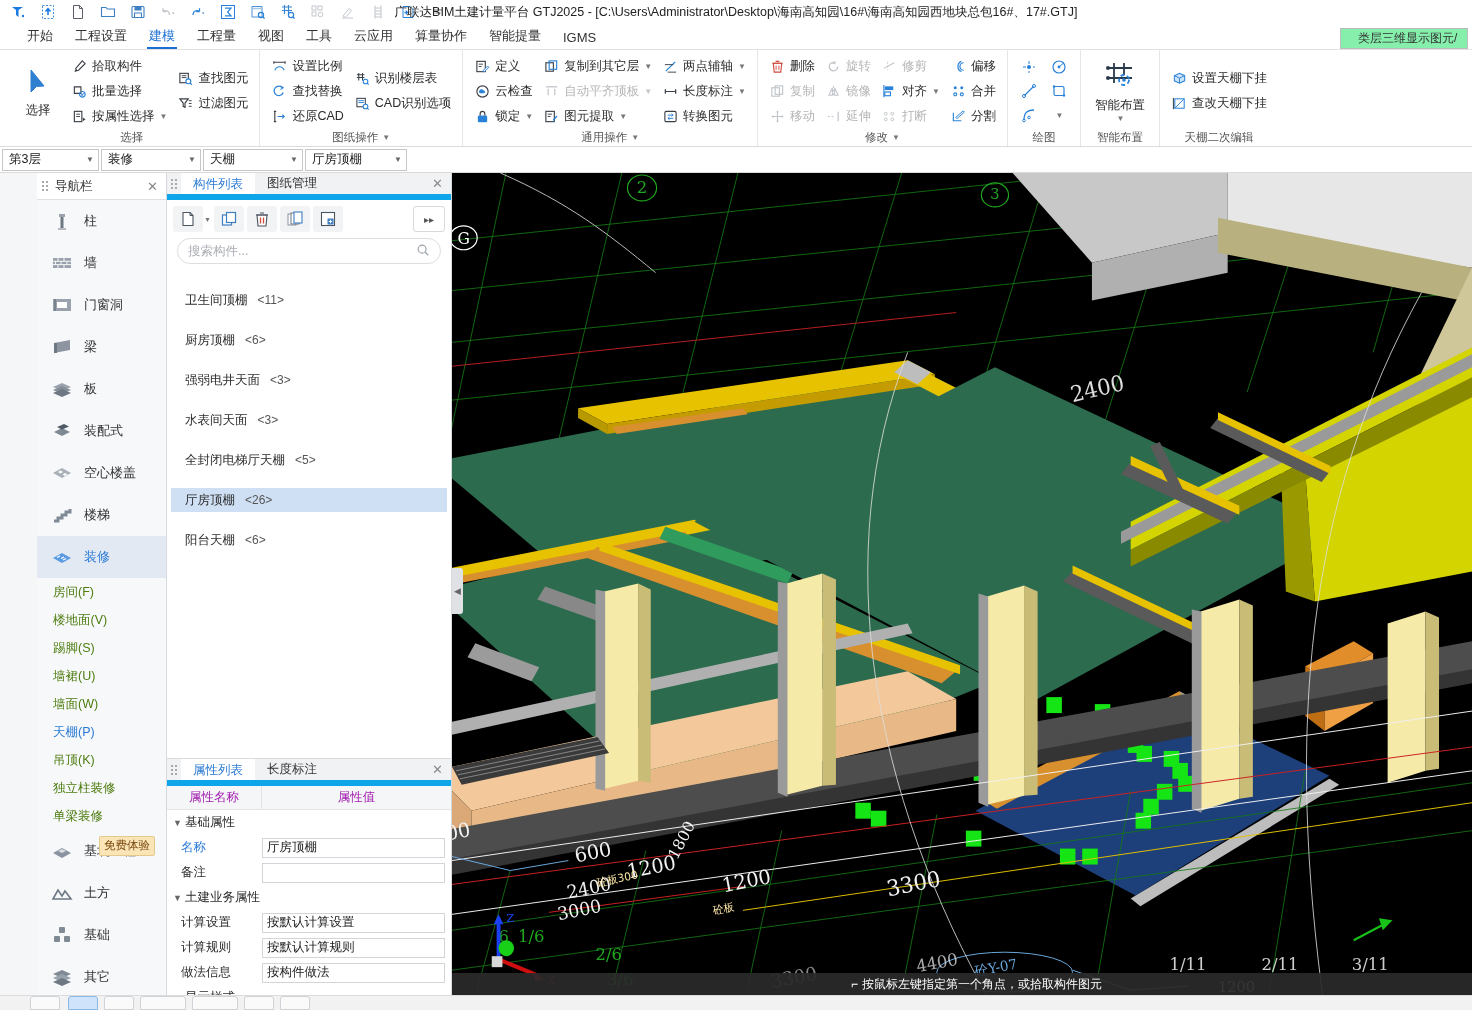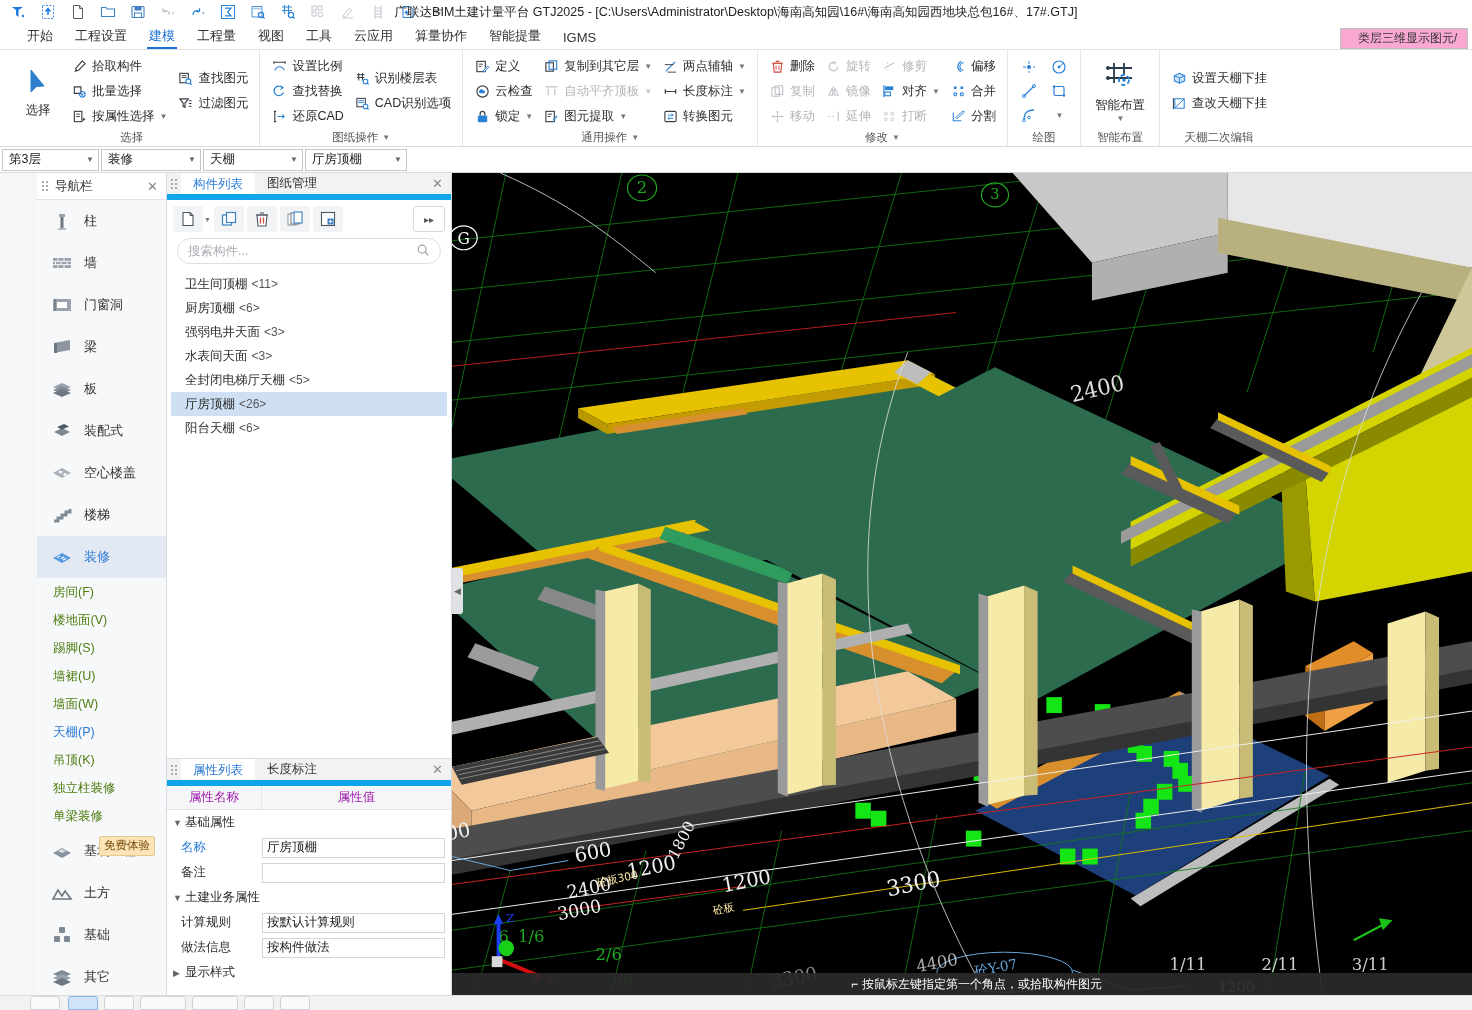--- a/index.html
+++ b/index.html
@@ -40,21 +40,21 @@
   }
   .mtab.active { color: #1a6fd4; font-weight: normal; }
   .mtab.active::after {
     content: ""; position: absolute; left: 9px; right: 9px; bottom: 0; height: 2px; background: #1a6fd4;
   }
   .menubar-right {
     margin-left: auto; padding-right: 4px; font-size: 12px; color: #333;
     display: flex; align-items: center;
   }
   .menubar-right .rbox {
-    border: 1px solid #bcbcbc; padding: 1px 17px; background: #f9a8d4; white-space: nowrap; overflow: hidden;
+    border: 1px solid #bcbcbc; padding: 1px 17px; background: #86efac; white-space: nowrap; overflow: hidden;
     max-width: 128px;
   }
 
   
   .ribbon {
     height: 97px; background: #fff; border-bottom: 1px solid #dcdcdc;
     display: flex; align-items: stretch; flex: none; padding-left: 4px;
   }
   .rgroup { display: flex; flex-direction: column; position: relative; padding: 0 6px; }
   .rgroup + .rgroup { border-left: 1px solid #e6e6e6; }
@@ -147,21 +147,22 @@
   }
   .searchbox input {
     border: none; outline: none; flex: 1; font-size: 12.5px; color: #333; background: transparent;
     font-family: "Liberation Sans", "DejaVu Sans", sans-serif;
   }
   .searchbox input::placeholder { color: #a9acb2; }
 
   .complist { flex: 1; overflow: hidden; padding-top: 2px; }
   .comp-item {
     height: 24px; display: flex; align-items: center; padding-left: 14px; font-size: 12.5px; color: #2c2c2c;
-    margin: 0 4px;
+    margin: 16px 4px;
+    gap: 6px;
   }
   .comp-item.selected { background: #cfe0f4; }
   .comp-count { color: #555; margin-left: 4px; font-size: 12px; }
 
   .proppanel { height: 252px; display: flex; flex-direction: column; border-top: 1px solid #d9dbdf; }
   .prop-header { height: 24px; display: flex; background: #f5f6f8; border-bottom: 1px solid #e2e4e7;
                  font-size: 12.5px; color: #a21caf; }
   .prop-header .c1 { width: 95px; display: flex; align-items: center; justify-content: center;
                      border-right: 1px solid #e2e4e7; }
   .prop-header .c2 { flex: 1; display: flex; align-items: center; justify-content: center; }
@@ -1085,20 +1086,26 @@
           </div>
           <div class="prow">
             <span class="k">备注</span>
             <span class="v">
               <input type="text" value="" style="">
             </span>
           </div>
           <div class="grow">
             <span class="tri">▼</span>
             <span>土建业务属性</span>
+          </div>
+          <div class="prow">
+            <span class="k">计算设置</span>
+            <span class="v">
+              <input type="text" value="按默认计算设置" style="">
+            </span>
           </div>
           <div class="prow">
             <span class="k">计算规则</span>
             <span class="v">
               <input type="text" value="按默认计算规则" style="">
             </span>
           </div>
           <div class="prow">
             <span class="k">做法信息</span>
             <span class="v">

